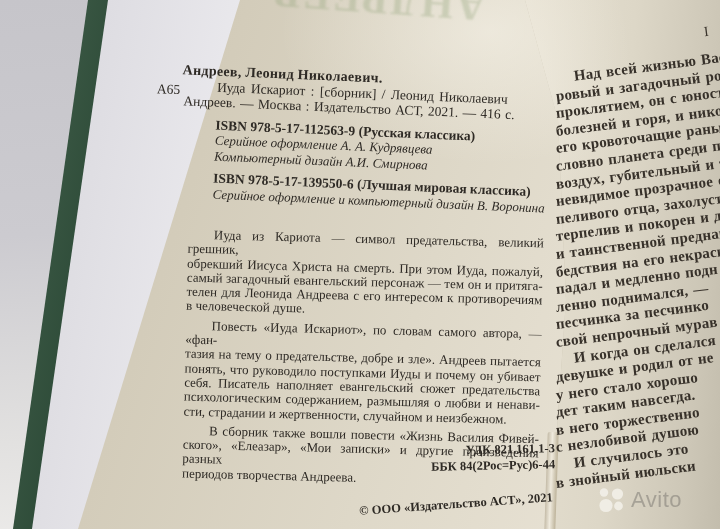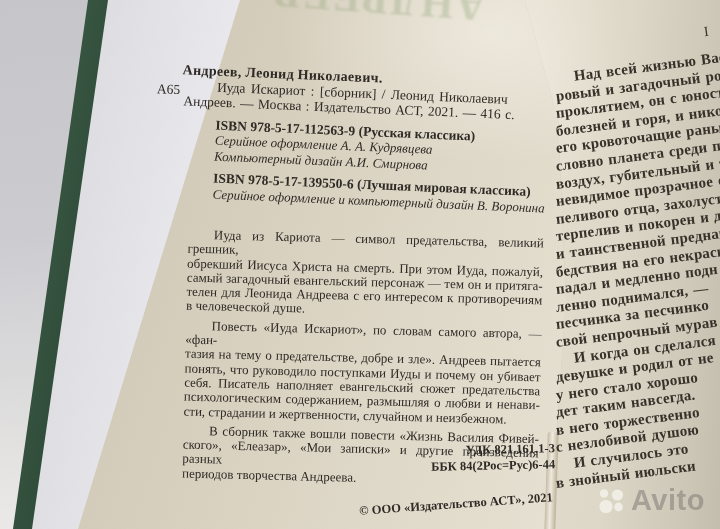--- a/index.html
+++ b/index.html
@@ -109,21 +109,21 @@
     position:absolute;left:704px;top:24px;font-size:14px;color:#3a342c;
     transform:rotate(-7deg);
   }
 
   
   .watermark{
     position:absolute;left:597px;top:484px;display:flex;align-items:center;gap:3px;
     font-family:"Liberation Sans", sans-serif;
   }
   .watermark .wm-text{
-    font-size:29px;font-weight:bold;letter-spacing:.5px;
+    font-size:22px;font-weight:normal;letter-spacing:.5px;
     color:rgba(128,124,116,.55);
   }
   .soft{pointer-events:none;}
 </style>
 </head>
 <body>
 
 <div class="layer wall soft"></div>
 <div class="layer cover-edge soft"></div>
 <div class="layer white-pages soft"></div>

